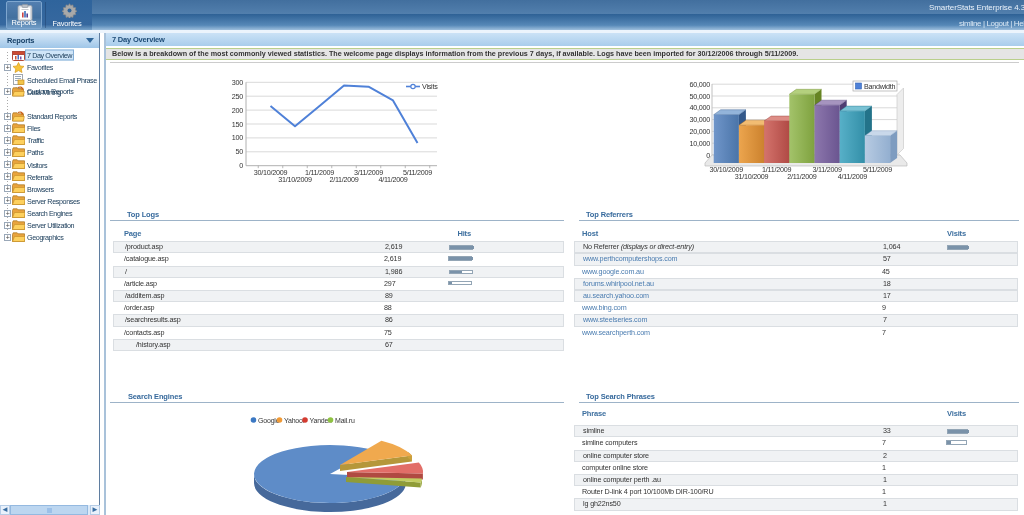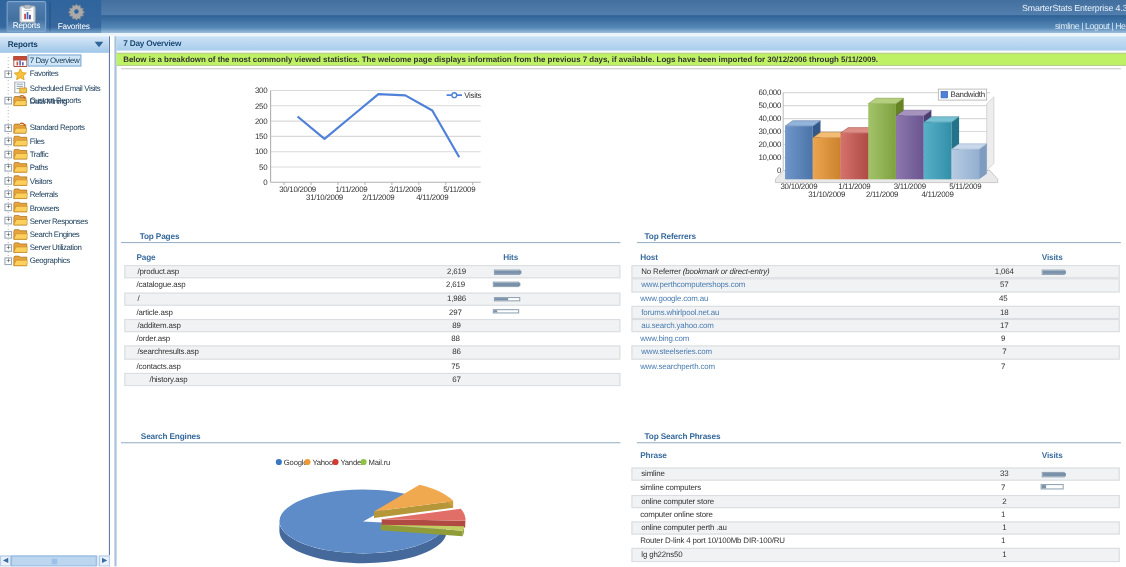--- a/index.html
+++ b/index.html
@@ -27,32 +27,32 @@
 .tico{position:absolute;left:12px;top:0.5px}
 #dots{position:absolute;left:7px;top:19px;width:1px;height:188px;background-image:linear-gradient(#aaa 1px,transparent 1px);background-size:1px 3px}
 
 #hsb{position:absolute;left:0;top:505px;width:100px;height:10px;background:#dce9f7}
 #hsb .ar{position:absolute;top:0;width:10px;height:10px;background:#e9f1fb;border:1px solid #b5cce6;color:#3a6ea2;font-size:8px;line-height:8px;text-align:center}
 #hsb .th{position:absolute;left:10px;top:0;width:78px;height:10px;background:#bcd6f0;border:1px solid #94b9e0}#hsb .th:after{content:"";position:absolute;left:36px;top:2px;width:5px;height:5px;background:#9cc0e8}
 
 #split1{position:absolute;left:104px;top:33px;width:2px;height:482px;background:#a9c2da}
 
 #tbar{position:absolute;left:106px;top:33px;width:918px;height:13px;background:linear-gradient(#cbe2f6,#a9cdec);color:#1c4a75;font-size:7.5px;letter-spacing:-0.2px;font-weight:bold;line-height:13px;padding-left:6px}
-#gbar{position:absolute;left:106px;top:48px;width:918px;height:12px;background:#bef264;border-top:1px solid #b9cf8c;border-bottom:1px solid #b9cf8c;color:#333;font-size:7.2px;font-weight:bold;line-height:10px;padding-left:6px;letter-spacing:0px;white-space:nowrap}
+#gbar{position:absolute;left:106px;top:48px;width:918px;height:12px;background:#e5e5e5;border-top:1px solid #b9cf8c;border-bottom:1px solid #b9cf8c;color:#333;font-size:7.2px;font-weight:bold;line-height:10px;padding-left:6px;letter-spacing:0px;white-space:nowrap}
 #gline{position:absolute;left:110px;top:62px;width:909px;height:1px;background:#ccc}
 
 .stitle{position:absolute;color:#36699c;font-size:7.5px;letter-spacing:-0.15px;font-weight:bold}
 .sline{position:absolute;height:1px;background:#9db3c8}
 .thead{position:absolute;color:#3d6f9f;font-size:7.5px;letter-spacing:-0.15px;font-weight:bold}
 .tbl{position:absolute;font-size:7.2px;letter-spacing:-0.15px;color:#333}
 .row{position:relative;height:12.2px;line-height:12.2px;white-space:nowrap}
 .row.g{background:#f0f2f4;border:1px solid #dadee2}
 .row .c1{position:absolute;top:0;height:12.2px;line-height:11.2px}
 .row.g .c1{line-height:10.2px}
-.row .num{position:absolute;top:0;height:12.2px;line-height:11.2px;text-align:center}
+.row .num{position:absolute;top:0;height:12.2px;line-height:11.2px;text-align:left}
 .row.g .num{line-height:10.2px}
 .row a, a{color:#4a7cb0;text-decoration:none}
 .hbar{position:absolute;top:3px;height:4.5px;border:1px solid #93a5b5;background:#fff}
 .hbar i{position:absolute;left:0;top:0;height:100%;background:#7a92a9;display:block}
 </style></head>
 <body>
 <div id="hdr"></div>
 <div id="hdrR">
     <div class="b1"></div>
     <div class="b2"></div>
@@ -101,21 +101,21 @@
       <span class="txt">Favorites</span>
     </div>
 <div class="titem" style="top:40.6px">
       <svg class="tico" width="13" height="11" viewBox="0 0 13 11">
         <rect x="1.5" y="0.5" width="9" height="10" fill="#fff" stroke="#8a929c" stroke-width="0.8"></rect>
         <rect x="3" y="2" width="6" height="1" fill="#9ab"></rect>
         <rect x="3" y="4" width="6" height="1" fill="#9ab"></rect>
         <rect x="3" y="6" width="4" height="1" fill="#9ab"></rect>
         <rect x="6" y="6" width="6" height="4.5" fill="#f2c44a" stroke="#c89020" stroke-width="0.7"></rect>
       </svg>
-      <span class="txt">Scheduled Email Visits</span>
+      <span class="txt">Scheduled Email Phrase</span>
     </div>
 <div class="titem" style="top:52.7px">
       <svg class="tico" width="13" height="11" viewBox="0 0 13 11">
         <ellipse cx="5.5" cy="5.5" rx="4.5" ry="3.5" fill="#a8b2bd" stroke="#717c88" stroke-width="0.8"></ellipse>
         <ellipse cx="5.5" cy="4.5" rx="4.5" ry="2.2" fill="#cfd6dd" stroke="#8a939e" stroke-width="0.6"></ellipse>
         <path d="M9 7 L12 10" stroke="#717c88" stroke-width="1.4"></path>
       </svg>
       <span class="txt">Data Mining</span>
     </div>
 <div class="titem" style="top:52px">
@@ -336,21 +336,21 @@
     <rect x="855.5" y="83" width="6" height="6" fill="#4f81d8" stroke="#3565b5" stroke-width="0.6"></rect>
     <text x="864" y="88.5" font-size="7.2" letter-spacing="-0.25" fill="#333">Bandwidth</text>
 <text x="726.3" y="172" font-size="7.2" letter-spacing="-0.25" fill="#333" text-anchor="middle">30/10/2009</text>
 <text x="776.7" y="172" font-size="7.2" letter-spacing="-0.25" fill="#333" text-anchor="middle">1/11/2009</text>
 <text x="827.1" y="172" font-size="7.2" letter-spacing="-0.25" fill="#333" text-anchor="middle">3/11/2009</text>
 <text x="877.5" y="172" font-size="7.2" letter-spacing="-0.25" fill="#333" text-anchor="middle">5/11/2009</text>
 <text x="751.5" y="179" font-size="7.2" letter-spacing="-0.25" fill="#333" text-anchor="middle">31/10/2009</text>
 <text x="801.9" y="179" font-size="7.2" letter-spacing="-0.25" fill="#333" text-anchor="middle">2/11/2009</text>
 <text x="852.3" y="179" font-size="7.2" letter-spacing="-0.25" fill="#333" text-anchor="middle">4/11/2009</text>
 </svg>
-<div class="stitle" style="left:127px;top:210px">Top Pages</div>
+<div class="stitle" style="left:127px;top:210px">Top Logs</div>
 <div class="sline" style="left:110px;top:220px;width:454px"></div>
 <div class="thead" style="left:124px;top:229px">Page</div>
 <div class="thead" style="left:424px;top:229px;width:47px;text-align:right">Hits</div>
 <div class="stitle" style="left:586px;top:210px">Top Referrers</div>
 <div class="sline" style="left:579px;top:220px;width:440px"></div>
 <div class="thead" style="left:582px;top:229px">Host</div>
 <div class="thead" style="left:919px;top:229px;width:47px;text-align:right">Visits</div>
 <div class="stitle" style="left:128px;top:392px">Search Engines</div>
 <div class="sline" style="left:110px;top:402px;width:454px"></div>
 <div class="stitle" style="left:586px;top:392px">Top Search Phrases</div>
@@ -402,21 +402,21 @@
       <span class="c1" style="left:11px">/contacts.asp</span>
       <span class="num" style="left:271px;width:60px">75</span>
     </div>
     <div class="row g">
       <span class="c1" style="left:22px">/history.asp</span>
       <span class="num" style="left:271px;width:60px">67</span>
     </div>
   </div>
 <div class="tbl" style="left:574px;top:241.2px;width:444px">
     <div class="row g">
-      <span class="c1" style="left:8px">No Referrer <i>(bookmark or direct-entry)</i></span>
+      <span class="c1" style="left:8px">No Referrer <i>(displays or direct-entry)</i></span>
       <span class="num" style="left:308px;width:60px">1,064</span>
       <span class="hbar" style="left:372px;width:21px">
         <i style="width:21.0px"></i>
       </span>
     </div>
     <div class="row g">
       <span class="c1" style="left:8px"><a>www.perthcomputershops.com</a></span>
       <span class="num" style="left:308px;width:60px">57</span>
     </div>
     <div class="row">

